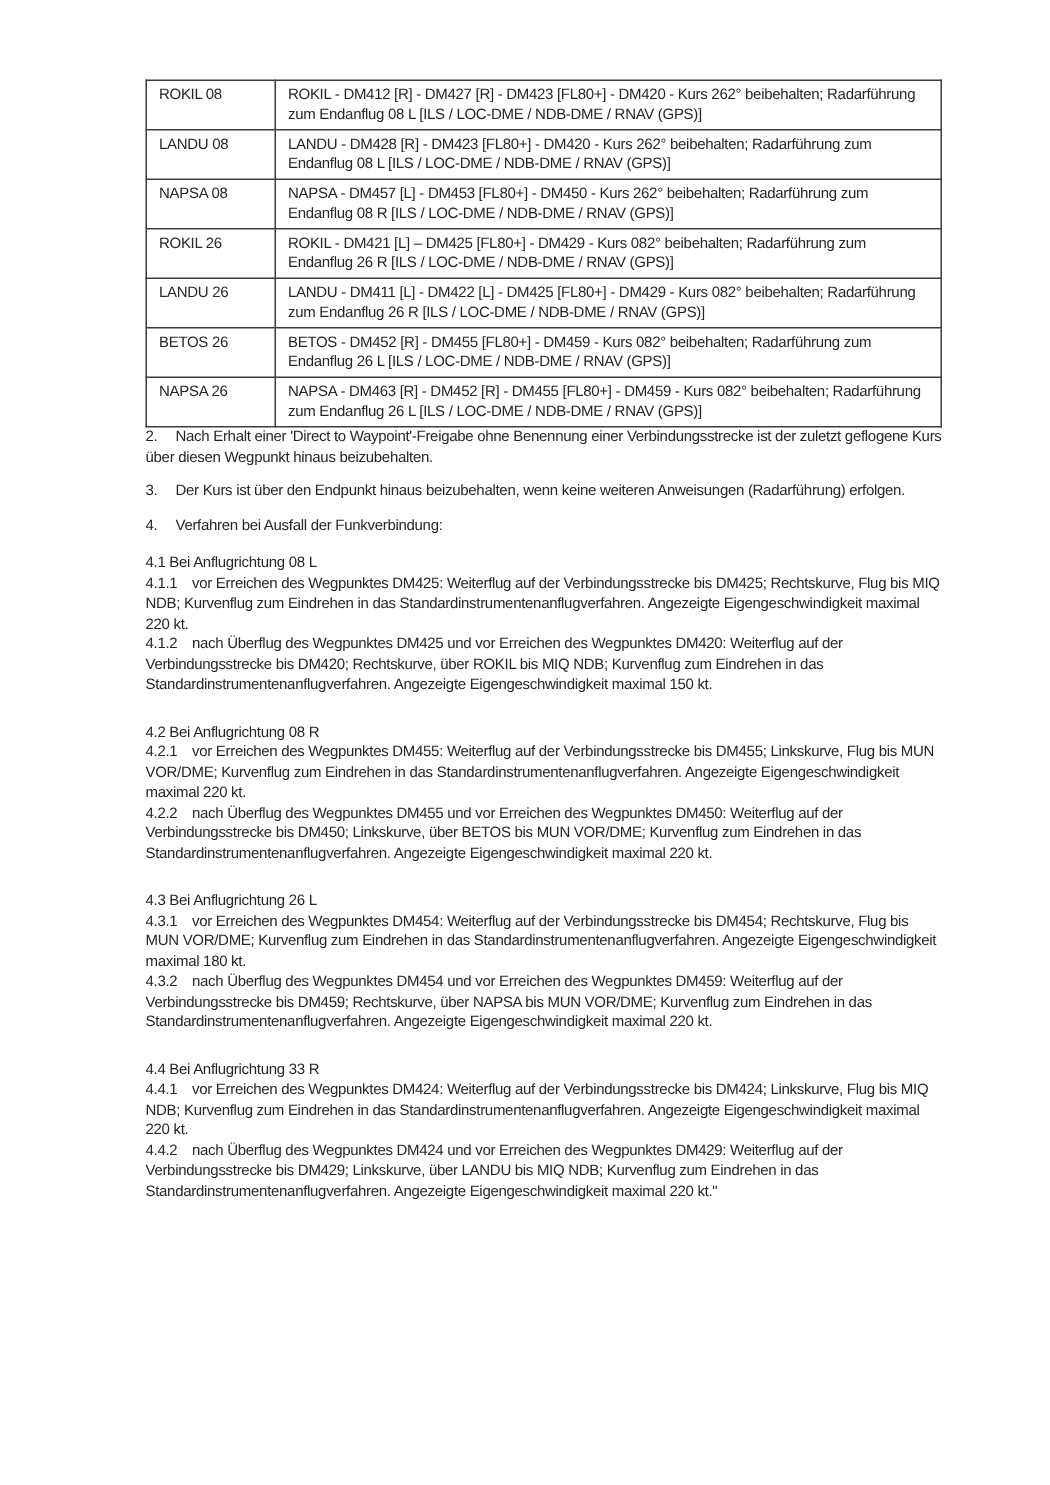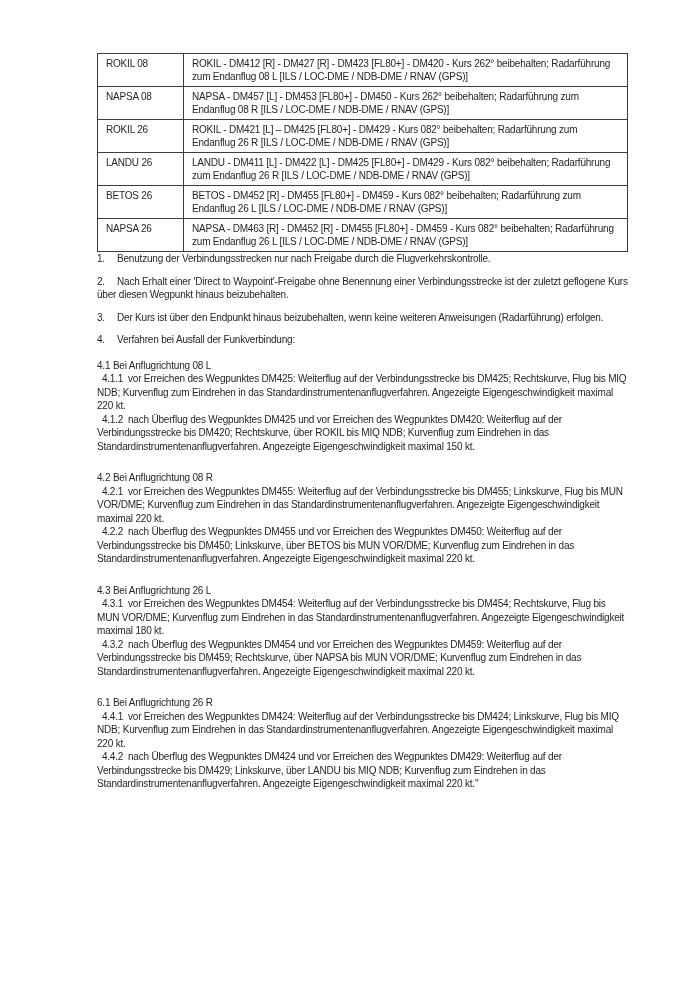--- a/index.html
+++ b/index.html
@@ -19,40 +19,44 @@
     border:1px solid #3c3c3c;
     padding:2.5px 6px 2.5px 8px;
     vertical-align:top;
     line-height:13.5px;
   }
   col.c1 { width:86px; }
   .notes-heading { margin:19px 0 8px 0; }
   .note { margin:0 0 9px 0; }
   .note .num { display:inline-block; min-width:20px; }
   .proc-group { margin:12px 0 18px 0; }
-  .proc-item .num { display:inline-block; min-width:31px;text-align:center; }
+  .proc-item .num { display:inline-block; min-width:31px; }
 </style>
 </head>
 <body>
 
 <div class="page">
   <div class="content">
 
     <table class="conn-table">
       <colgroup>
           <col class="c1">
           <col class="c2">
         </colgroup>
       <tbody>
 
           <tr>
             <td>ROKIL 08</td>
             <td>ROKIL - DM412 [R] - DM427 [R] - DM423 [FL80+] - DM420 - Kurs 262° beibehalten; Radarführung zum Endanflug 08 L [ILS / LOC-DME / NDB-DME / RNAV (GPS)]</td>
           </tr>
 
+          <tr>
+            <td>LANDU 08</td>
+            <td>LANDU - DM428 [R] - DM423 [FL80+] - DM420 - Kurs 262° beibehalten; Radarführung zum Endanflug 08 L [ILS / LOC-DME / NDB-DME / RNAV (GPS)]</td>
+          </tr>
 
 
           <tr>
             <td>NAPSA 08</td>
             <td>NAPSA - DM457 [L] - DM453 [FL80+] - DM450 - Kurs 262° beibehalten; Radarführung zum Endanflug 08 R [ILS / LOC-DME / NDB-DME / RNAV (GPS)]</td>
           </tr>
 
           <tr>
             <td>ROKIL 26</td>
             <td>ROKIL - DM421 [L] – DM425 [FL80+] - DM429 - Kurs 082° beibehalten; Radarführung zum Endanflug 26 R [ILS / LOC-DME / NDB-DME / RNAV (GPS)]</td>
@@ -71,21 +75,20 @@
           <tr>
             <td>NAPSA 26</td>
             <td>NAPSA - DM463 [R] - DM452 [R] - DM455 [FL80+] - DM459 - Kurs 082° beibehalten; Radarführung zum Endanflug 26 L [ILS / LOC-DME / NDB-DME / RNAV (GPS)]</td>
           </tr>
         </tbody>
     </table>
 
 
     <div>
 
-        <p class="note"><span class="num">1.</span><span>Benutzung der Verbindungsstrecken nur nach Freigabe durch die Flugverkehrskontrolle.</span></p>
 
         <p class="note"><span class="num">2.</span><span>Nach Erhalt einer 'Direct to Waypoint'-Freigabe ohne Benennung einer Verbindungsstrecke ist der zuletzt geflogene Kurs über diesen Wegpunkt hinaus beizubehalten.</span></p>
 
         <p class="note"><span class="num">3.</span><span>Der Kurs ist über den Endpunkt hinaus beizubehalten, wenn keine weiteren Anweisungen (Radarführung) erfolgen.</span></p>
 
         <p class="note"><span class="num">4.</span><span>Verfahren bei Ausfall der Funkverbindung:</span></p>
       </div>
 
     <div>
 
@@ -113,21 +116,21 @@
           <p class="proc-heading">4.3 Bei Anflugrichtung 26 L</p>
           <div>
 
               <p class="proc-item"><span class="num">4.3.1</span><span>vor Erreichen des Wegpunktes DM454: Weiterflug auf der Verbindungsstrecke bis DM454; Rechtskurve, Flug bis MUN VOR/DME; Kurvenflug zum Eindrehen in das Standardinstrumentenanflugverfahren. Angezeigte Eigengeschwindigkeit maximal 180 kt.</span></p>
 
               <p class="proc-item"><span class="num">4.3.2</span><span>nach Überflug des Wegpunktes DM454 und vor Erreichen des Wegpunktes DM459: Weiterflug auf der Verbindungsstrecke bis DM459; Rechtskurve, über NAPSA bis MUN VOR/DME; Kurvenflug zum Eindrehen in das Standardinstrumentenanflugverfahren. Angezeigte Eigengeschwindigkeit maximal 220 kt.</span></p>
             </div>
         </div>
 
         <div class="proc-group">
-          <p class="proc-heading">6.1 Bei Anflugrichtung 26 R</p>
+          <p class="proc-heading">4.4 Bei Anflugrichtung 33 R</p>
           <div>
 
               <p class="proc-item"><span class="num">4.4.1</span><span>vor Erreichen des Wegpunktes DM424: Weiterflug auf der Verbindungsstrecke bis DM424; Linkskurve, Flug bis MIQ NDB; Kurvenflug zum Eindrehen in das Standardinstrumentenanflugverfahren. Angezeigte Eigengeschwindigkeit maximal 220 kt.</span></p>
 
               <p class="proc-item"><span class="num">4.4.2</span><span>nach Überflug des Wegpunktes DM424 und vor Erreichen des Wegpunktes DM429: Weiterflug auf der Verbindungsstrecke bis DM429; Linkskurve, über LANDU bis MIQ NDB; Kurvenflug zum Eindrehen in das Standardinstrumentenanflugverfahren. Angezeigte Eigengeschwindigkeit maximal 220 kt."</span></p>
             </div>
         </div>
       </div>
 
   </div>

